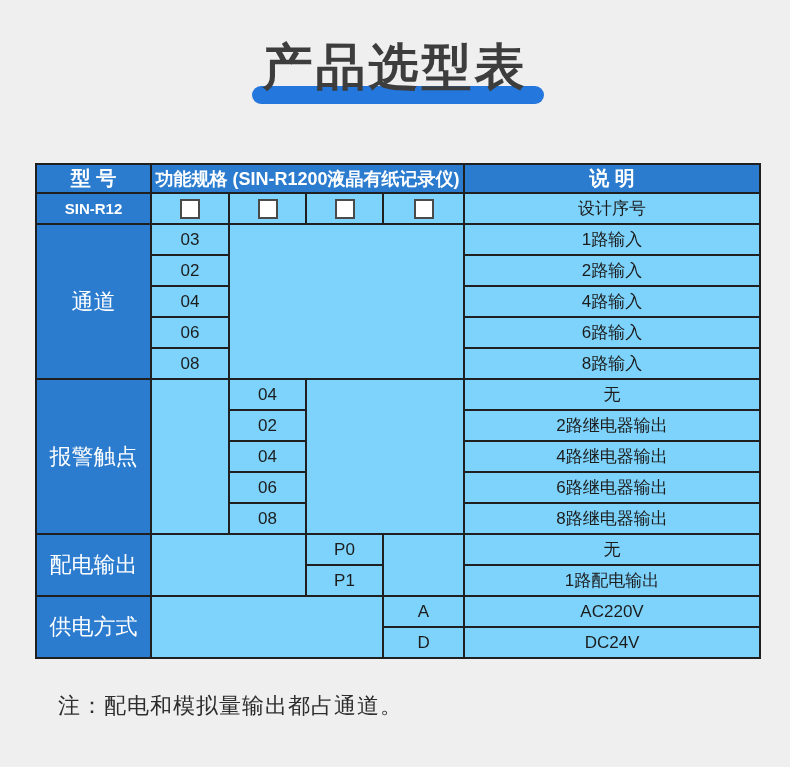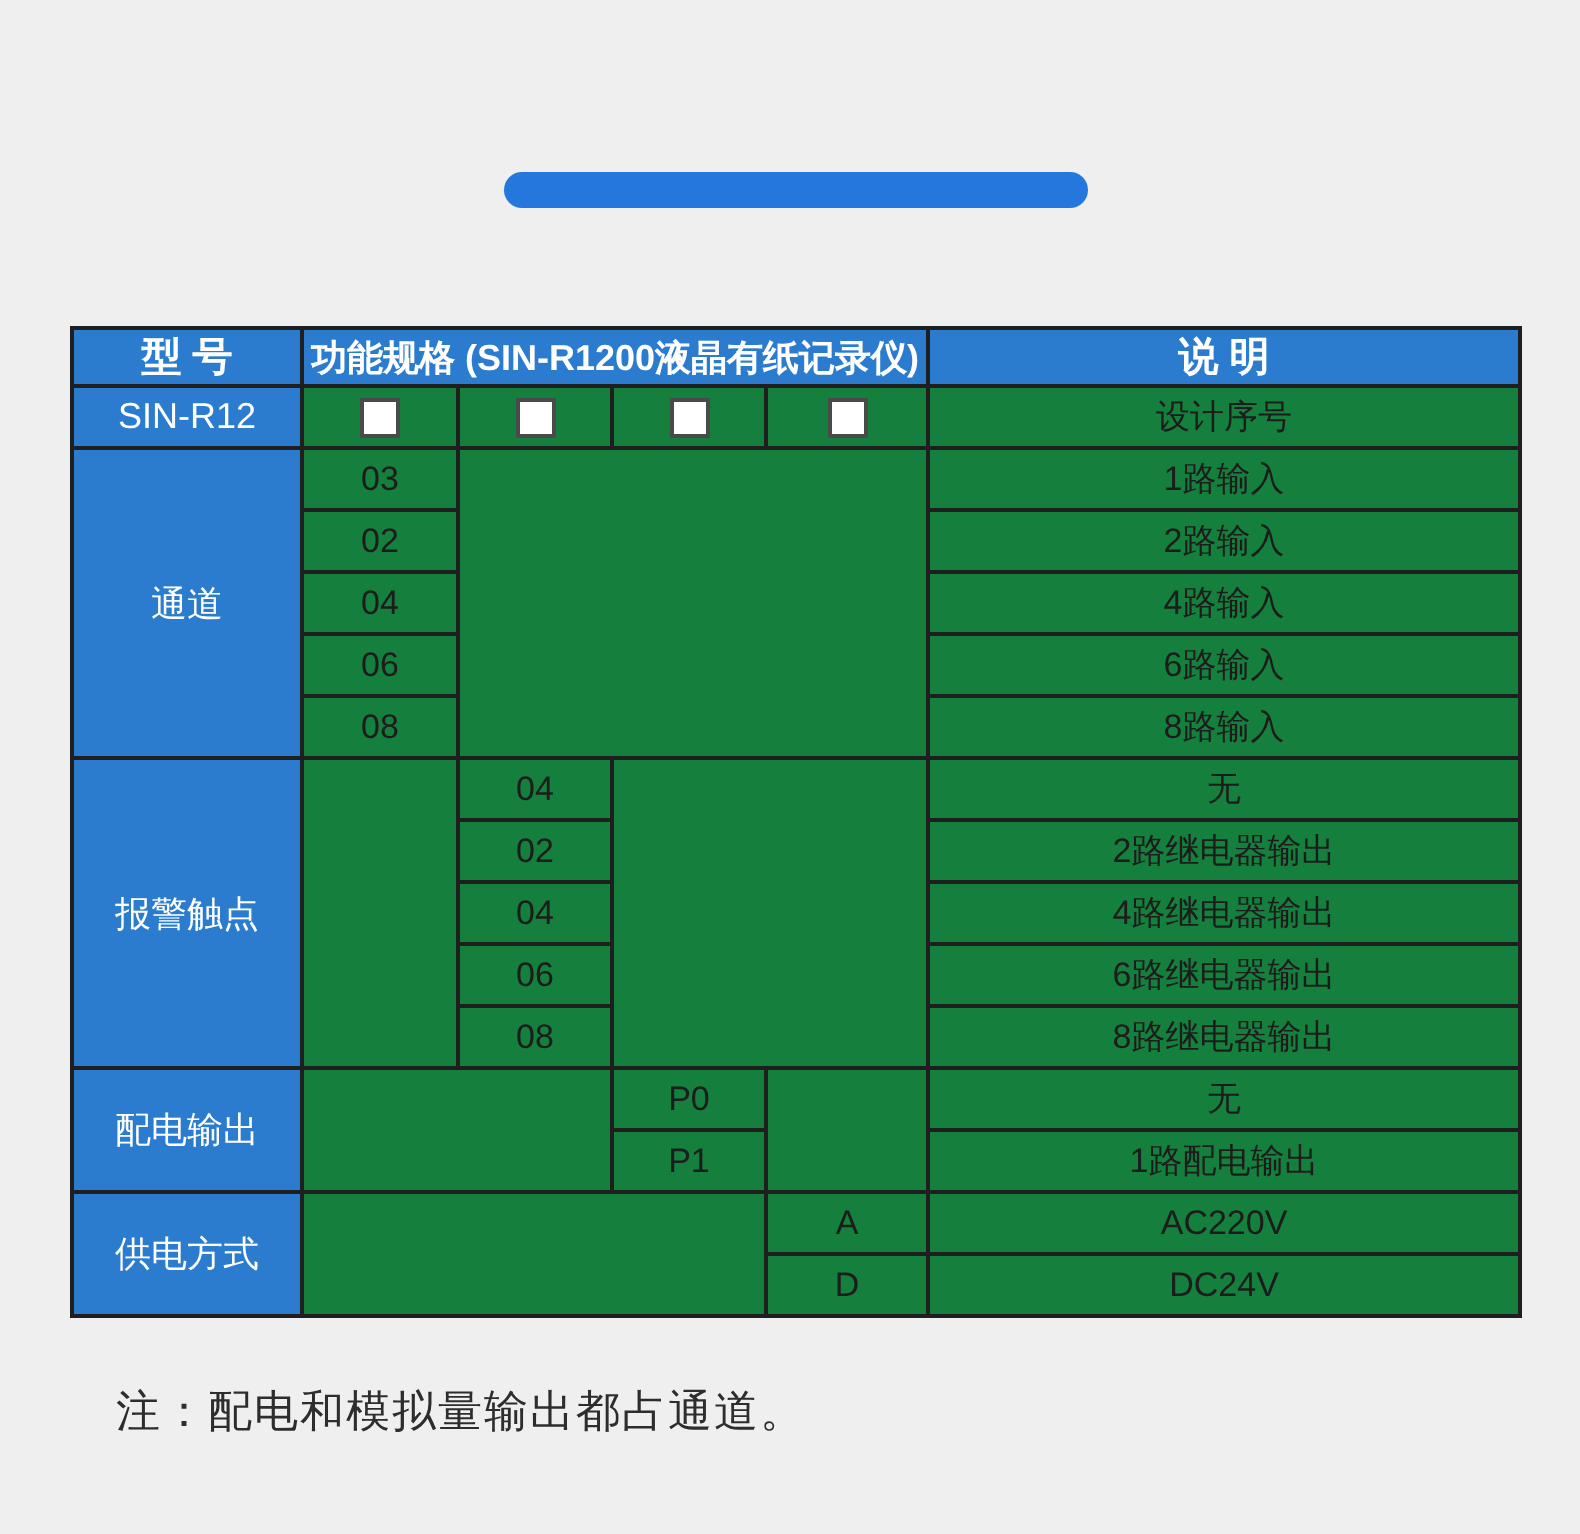--- a/index.html
+++ b/index.html
@@ -42,38 +42,38 @@
     left: 35px; top: 163px;
     width: 724px;
     border-collapse: collapse;
     table-layout: fixed;
   }
   .sel-table th, .sel-table td {
     border: 2px solid #1f1f1f;
     padding: 0;
     text-align: center;
     vertical-align: middle;
-    background: #15803d;
+    background: #7dd3fc;
     color: #1c1c1c;
     font-size: 17px;
     font-weight: 400;
     overflow: hidden;
     white-space: nowrap;
   }
   .sel-table tr { height: 31px; }
   .sel-table tr.hdr-row { height: 24px; }
 
   .blue {
     background: #2b7ccf !important;
     color: #ffffff !important;
   }
   th.hdr { font-size: 20px; font-weight: 700; }
   th.hdr-spec { font-size: 18px; font-weight: 700; }
-  td.model { font-size: 18px; font-weight: 400; }
-  td.section-label { font-size: 18px; }
+  td.model { font-size: 15px; font-weight: 700; }
+  td.section-label { font-size: 22px; }
 
   .cbx {
     display: inline-block;
     width: 20px; height: 20px;
     border: 2px solid #4a4a4a;
     background: #ffffff;
     vertical-align: middle;
   }
 
   
@@ -83,20 +83,21 @@
     font-size: 22px;
     color: #2d2d2d;
     letter-spacing: 1px;
   }
 </style>
 </head>
 <body>
 
 <div class="title-wrap">
   <div class="title-underline"></div>
+  <div class="title-text">产品选型表</div>
 </div>
 
 <table class="sel-table">
   <colgroup>
     <col style="width:115px">
     <col style="width:78px">
     <col style="width:77px">
     <col style="width:77px">
     <col style="width:81px">
     <col style="width:296px">

